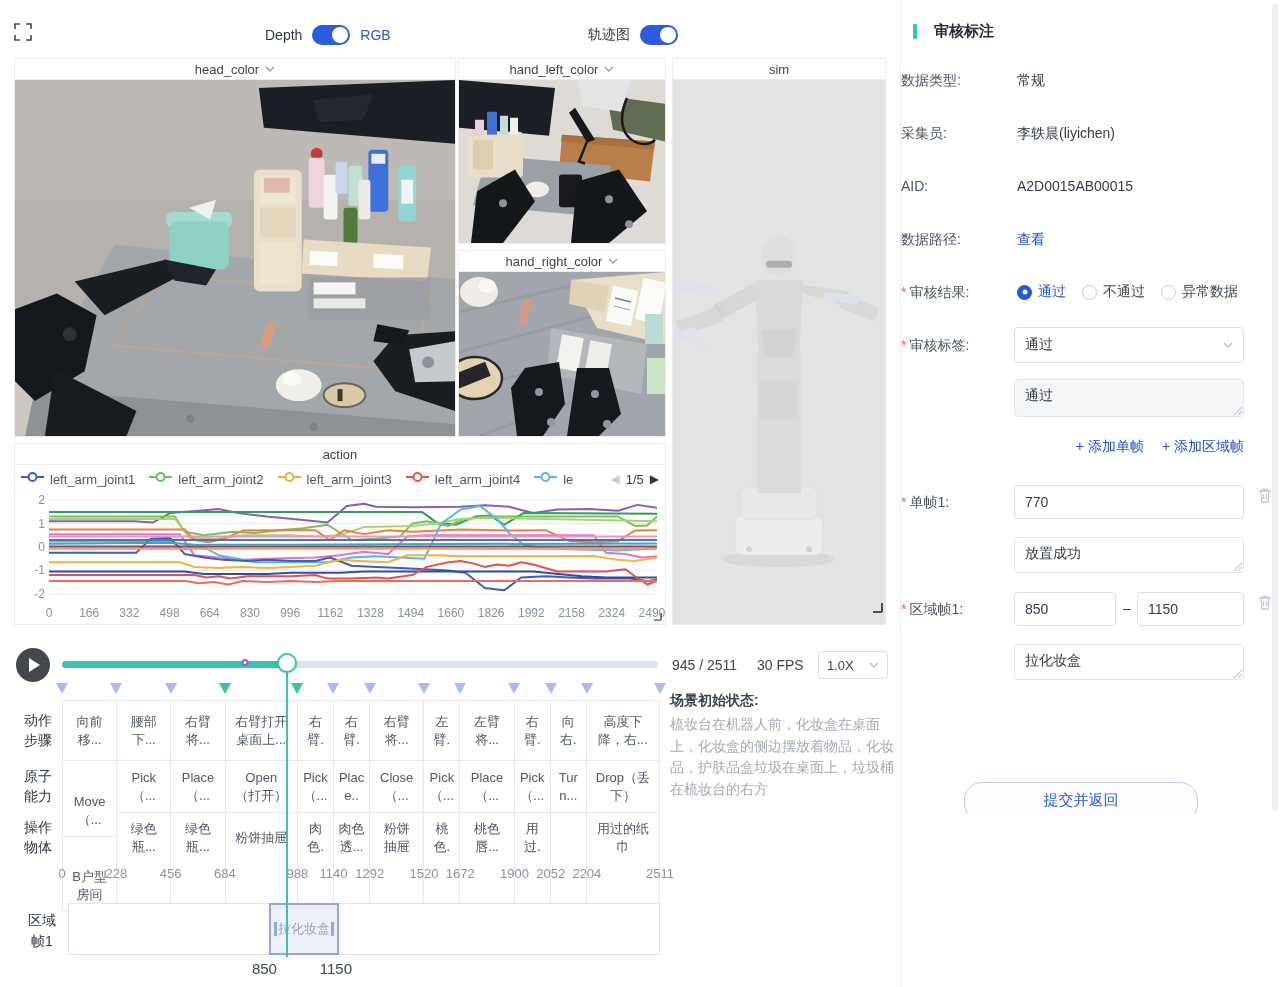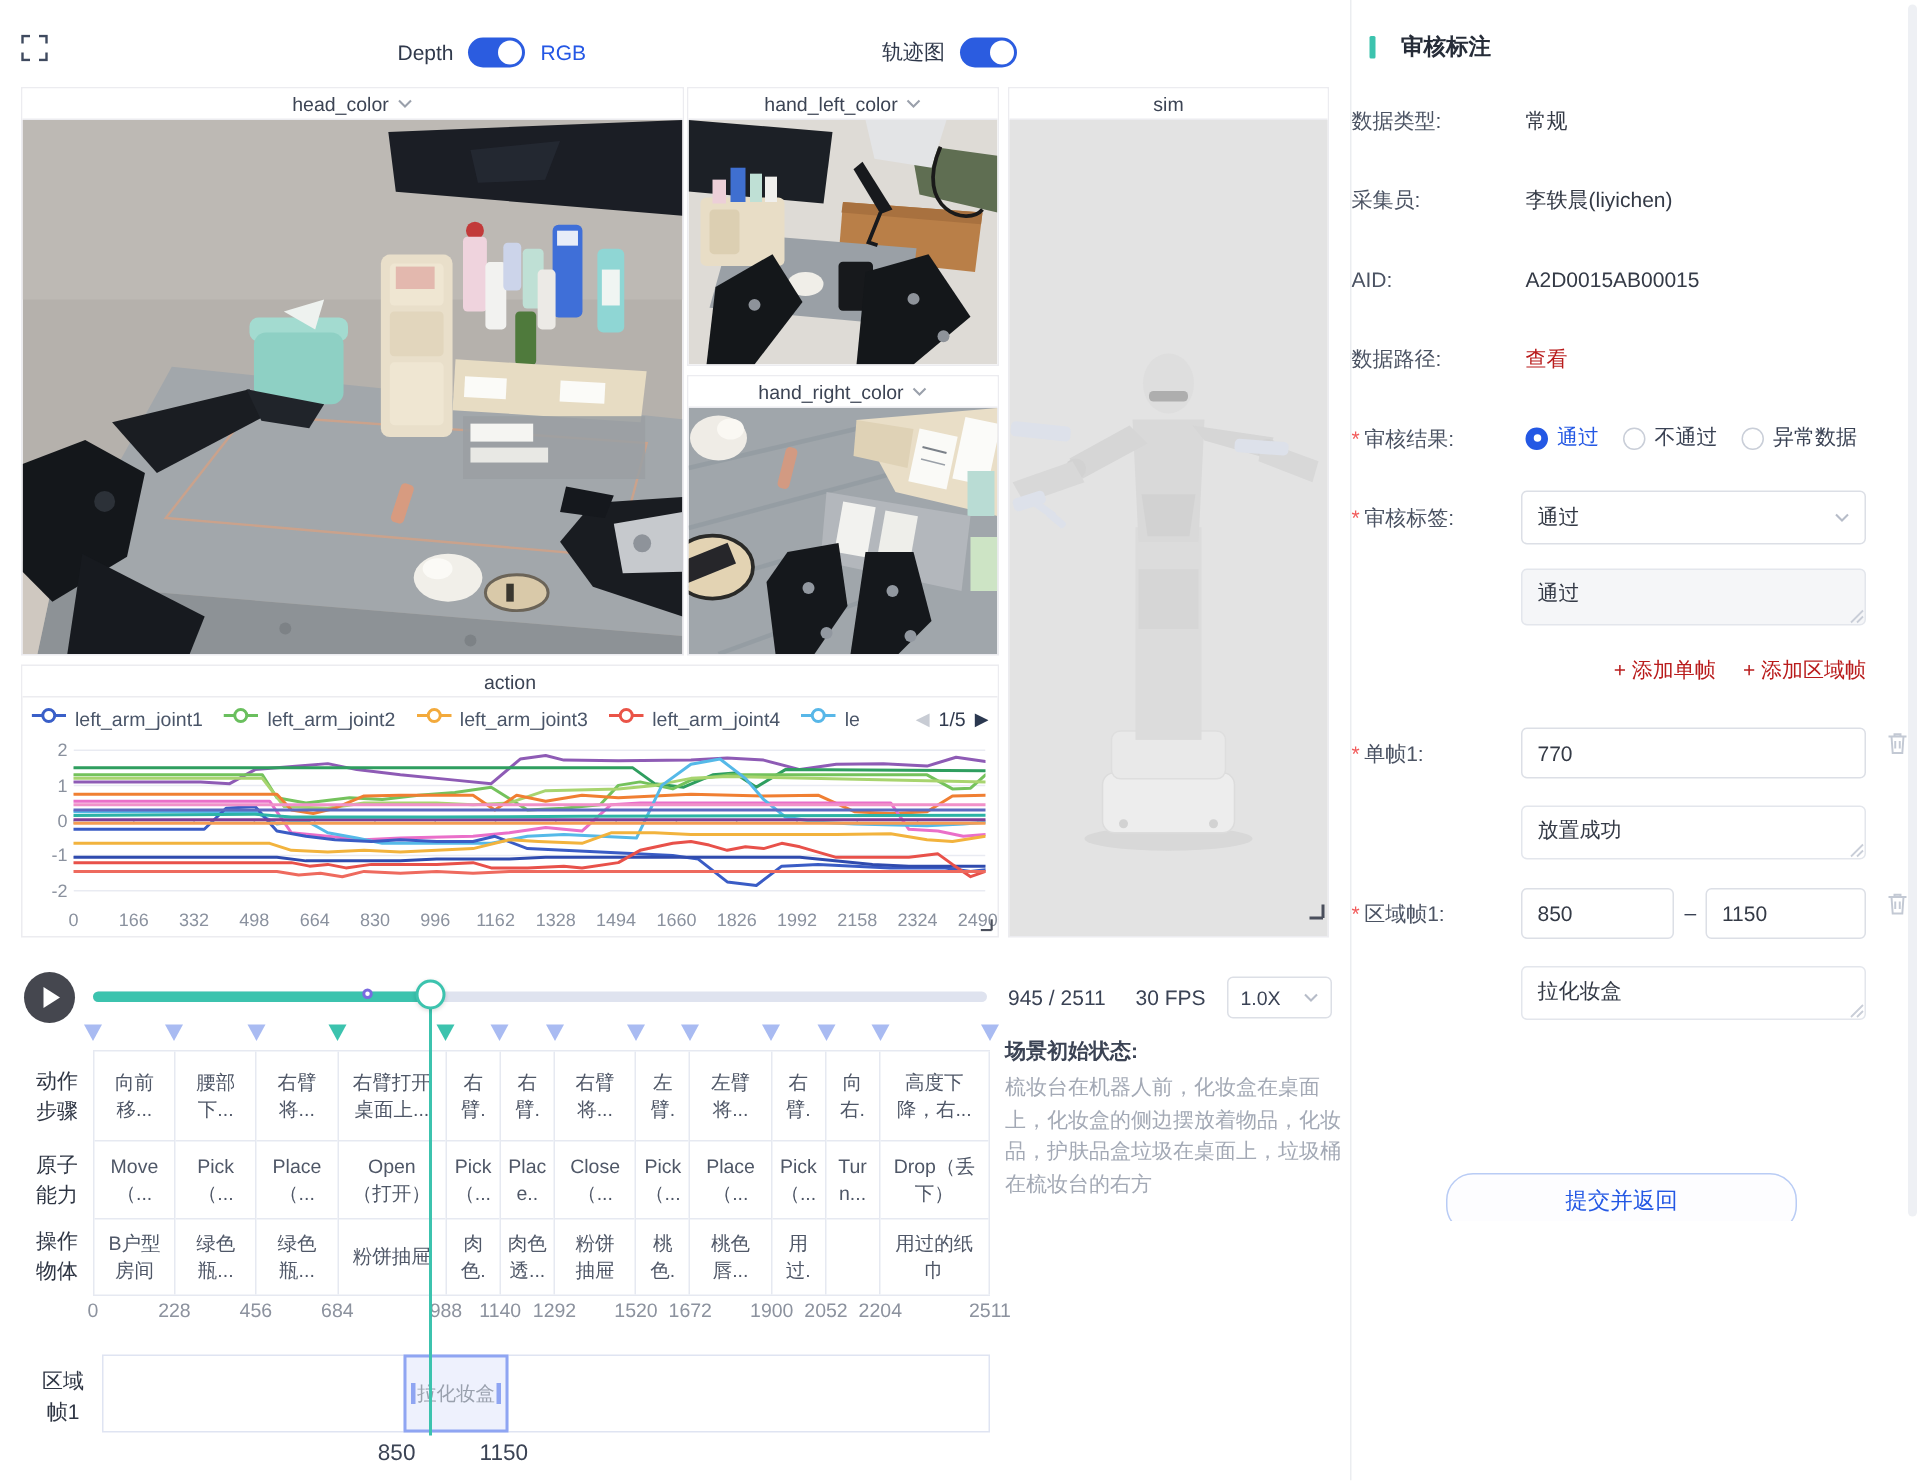--- a/index.html
+++ b/index.html
@@ -84,21 +84,21 @@
   .region-num { position:absolute; top:960px; transform:translateX(-50%); font-size:15px; color:#3b4354; }
 
   
   .right-panel { position:absolute; left:900px; top:0; width:380px; height:987px; background:#fff; border-left:1px solid #ebedf0; }
   .rp-clip { position:absolute; inset:0 0 auto 0; height:814px; overflow:hidden; }
   .rp-title { position:absolute; left:12px; top:22px; display:flex; align-items:center; gap:17px; font-size:15px; font-weight:bold; color:#262c38; }
   .rp-accent { width:4px; height:15px; background:#3cc3ae; border-radius:1px; }
   .field-label { position:absolute; width:108px; font-size:14px; color:#4b5363; }
   .field-value { position:absolute; left:116px; font-size:14px; color:#343a46; }
   .req { color:#f25c5c; margin-right:3px; }
-  .link { color:#b91c1c; cursor:pointer; }
+  .link { color:#1d4ed8; cursor:pointer; }
   .radio-row { position:absolute; left:116px; display:flex; align-items:center; gap:8px; font-size:14px; color:#3a4254; }
   .radio { width:15px; height:15px; border-radius:50%; border:1px solid #c9ced8; background:#fff; position:relative; cursor:pointer; flex:0 0 auto; }
   .radio.checked { background:#2458e4; border-color:#2458e4; }
   .radio.checked::after { content:""; position:absolute; left:50%; top:50%; width:5px; height:5px; border-radius:50%; background:#fff; transform:translate(-50%,-50%); }
   .radio-opt { display:flex; align-items:center; gap:6px; margin-right:8px; cursor:pointer; }
   .radio-opt.sel span.lab { color:#2458e4; }
   .rp-select { position:absolute; left:113px; width:230px; height:36px; border:1px solid #dcdfe6; border-radius:4px; background:#fff;
     display:flex; align-items:center; justify-content:space-between; padding:0 10px; font-size:14px; color:#343a46; cursor:pointer; }
   .rp-note { position:absolute; left:113px; width:230px; border:1px solid #e3e6ec; border-radius:4px; font-size:14px; color:#343a46;
     padding:7px 10px; resize:none; overflow:hidden; font-family:inherit; background:#fff; }
@@ -477,21 +477,21 @@
 
   <div id="rowLabels">
       <div class="row-label" style="top: 710px;">动作
 步骤</div>
       <div class="row-label" style="top: 766px;">原子
 能力</div>
       <div class="row-label" style="top: 817px;">操作
 物体</div>
     </div>
   <div class="steps-table" id="stepsTable">
-      <div class="step-col" style="width: 9.08005%;">
+      <div class="step-col" style="width: 9.08005%; gap: 24px;">
         <div class="step-cell r0">向前
 移...</div>
         <div class="step-cell r1">Move
 （...</div>
         <div class="step-cell r2">B户型
 房间</div>
       </div>
       <div class="step-col" style="width: 9.08005%;">
         <div class="step-cell r0">腰部
 下...</div>

